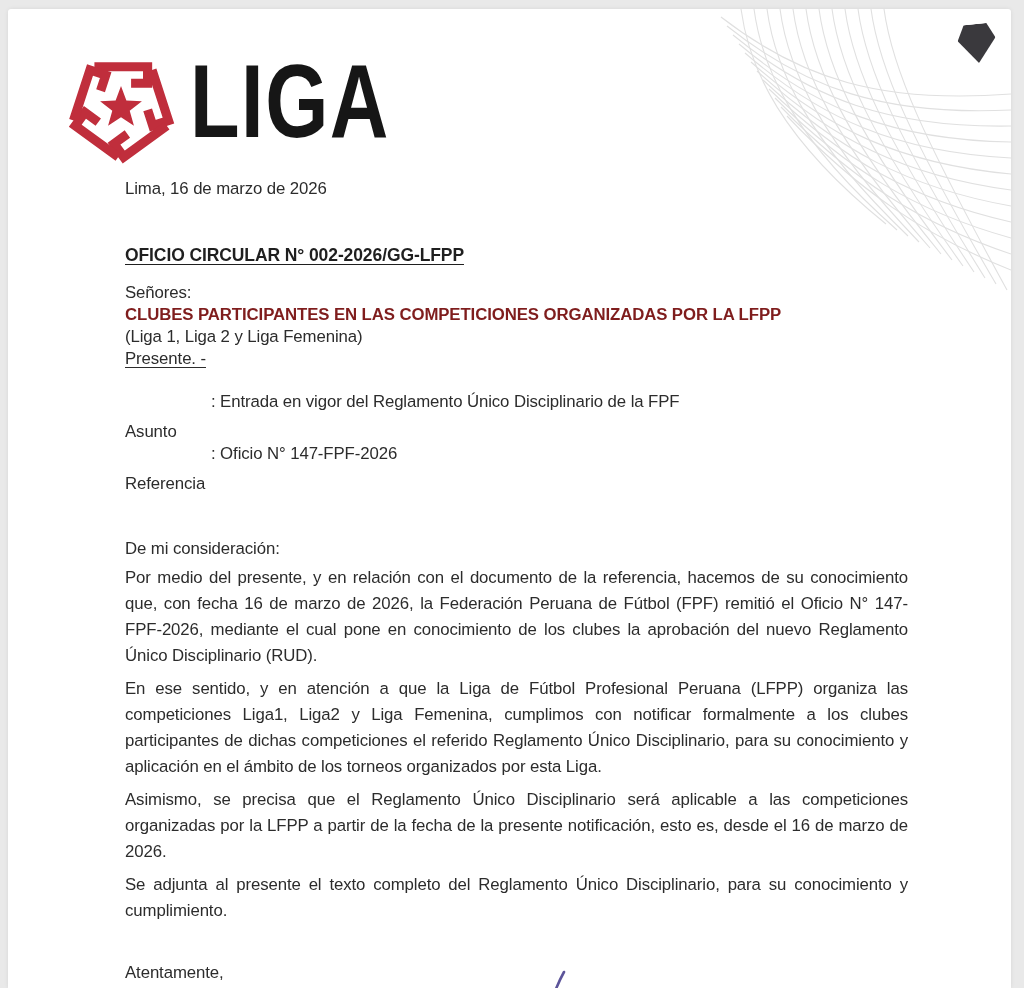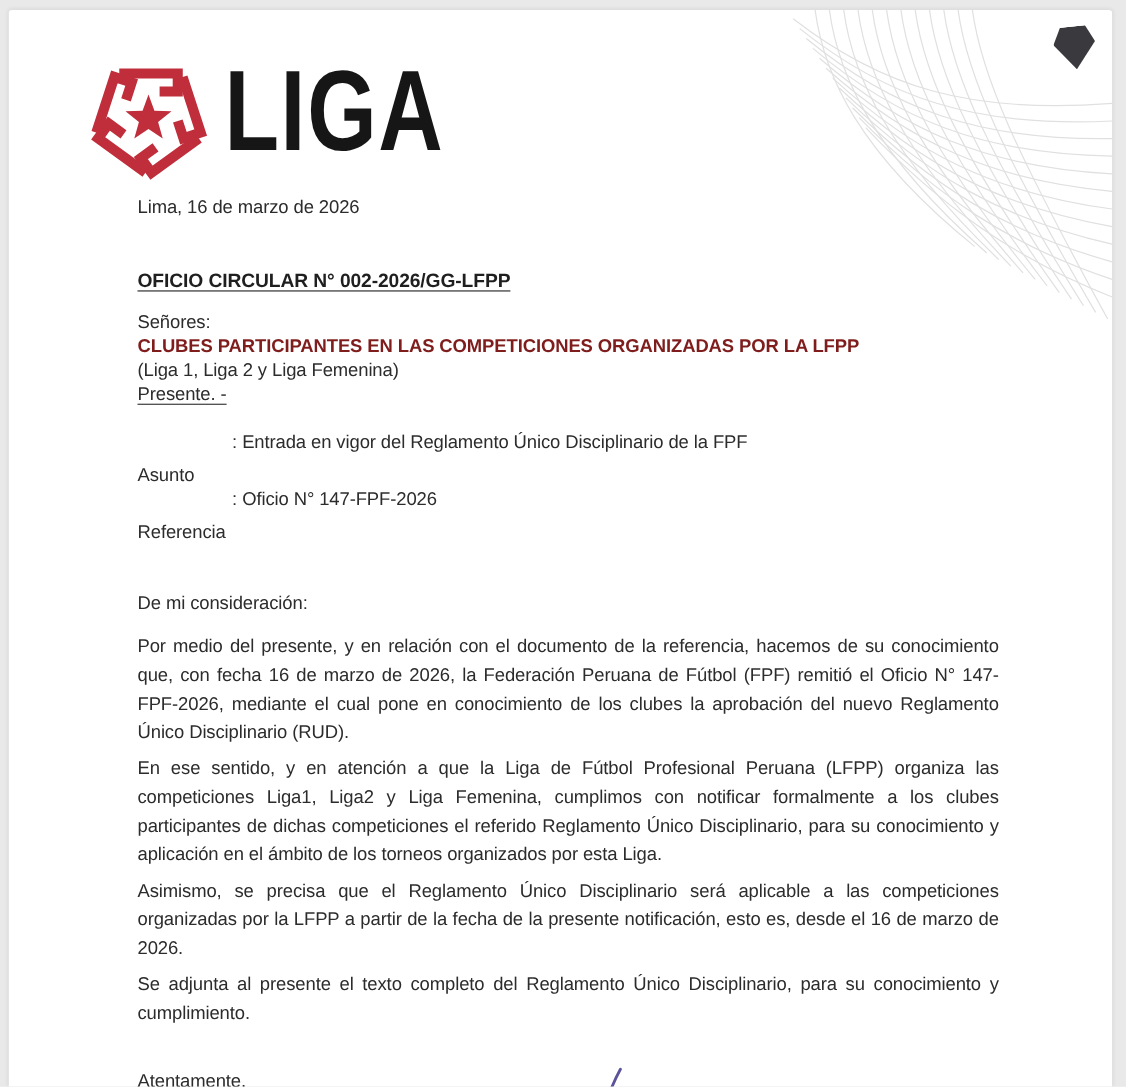--- a/index.html
+++ b/index.html
@@ -17,21 +17,21 @@
   .guilloche{position:absolute;top:0;right:0;width:300px;height:300px;pointer-events:none;}
   .guilloche path{fill:none;stroke:#e0e0e0;stroke-width:1.1;}
   
   .pentagon-badge{
     position:absolute;left:950px;top:15px;width:38px;height:39px;
     background:#3a393d;transform:rotate(-6deg);
     -webkit-clip-path:polygon(50% 100%,100% 39%,80% 0,20% 0,0 39%);
     clip-path:polygon(50% 100%,100% 39%,80% 0,20% 0,0 39%);
   }
   
-  .logo-row{position:absolute;left:72px;top:42px;display:flex;align-items:flex-start;}
+  .logo-row{position:absolute;left:58px;top:42px;display:flex;align-items:flex-start;}
   .crest{width:110px;height:114px;}
   .wordmark{
     font-weight:bold;font-size:104px;line-height:92px;color:#161616;
     letter-spacing:2px;margin-left:14px;margin-top:4px;
     transform:scale(0.78,1);transform-origin:left top;white-space:nowrap;
   }
   
   .content{
     position:absolute;left:117px;right:103px;top:0;
     color:#2c2c2c;font-size:16.8px;letter-spacing:-0.1px;
@@ -41,21 +41,21 @@
     margin-top:40px;font-weight:bold;font-size:17.5px;color:#1f1f1f;
     text-decoration:underline;text-underline-offset:3px;line-height:26px;
   }
   .addr{margin-top:14px;line-height:22px;}
   .addr .bold{font-weight:bold;color:#7f1d1d;}
   .addr .underline{text-decoration:underline;text-underline-offset:3px;}
   .refs{margin-top:21px;line-height:22px;}
   .ref-row{display:flex;}
   .ref-label{width:86px;flex:0 0 86px;margin-top:30px;}
   .greeting{margin-top:41px;line-height:26px;}
-  .para{margin:13px 0 0 0;line-height:26px;text-align:justify;}
+  .para{margin:3px 0 0 0;line-height:26px;text-align:justify;}
   .para + .para{margin-top:7px;}
   .para.p5{margin-top:12px;}
   .closing{margin-top:36px;line-height:26px;}
   .signature{position:absolute;left:536px;top:950px;width:40px;height:40px;}
 </style>
 </head>
 <body>
 
 <div class="page">
 

